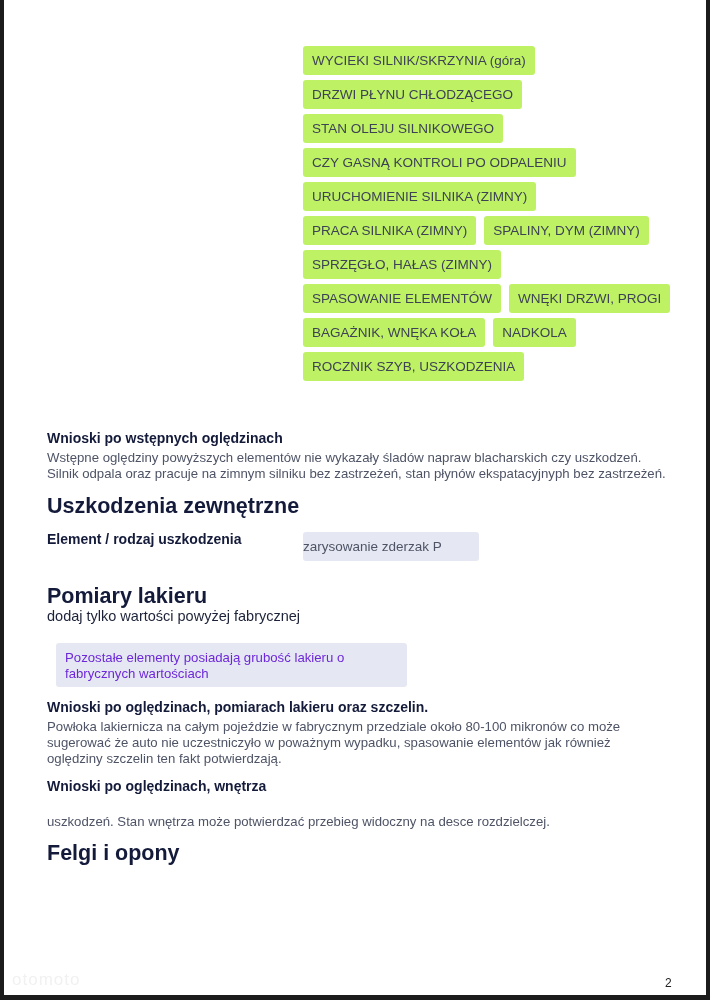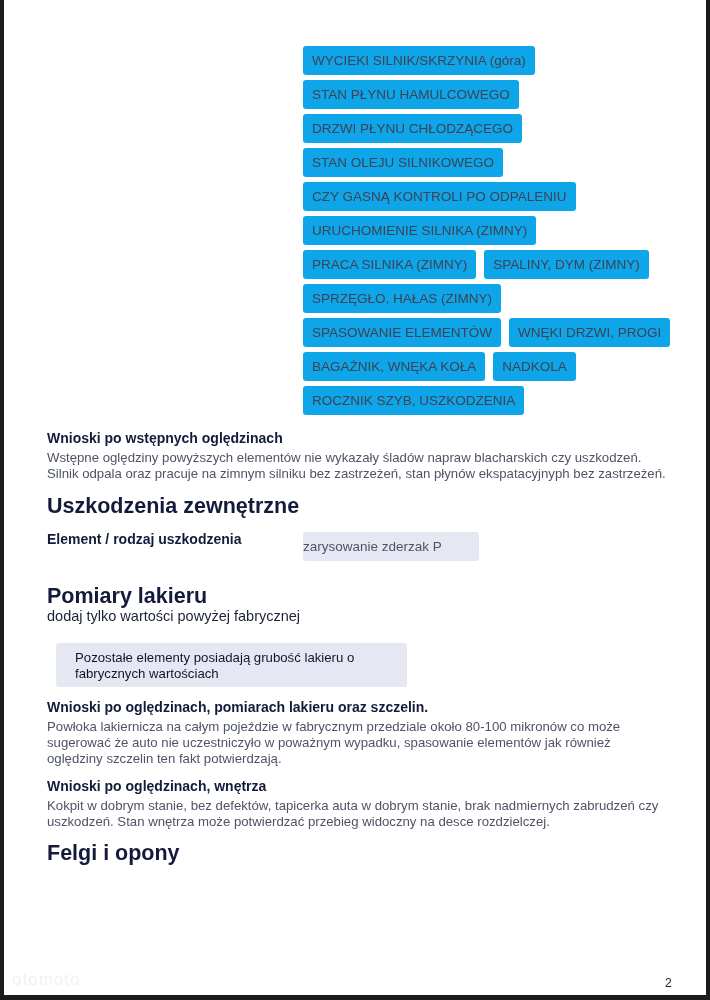--- a/index.html
+++ b/index.html
@@ -8,52 +8,49 @@
       background: #1c1c1c;
       font-family: "Liberation Sans", sans-serif;
     }
     .page {
       position: absolute; left: 4px; top: 0; width: 702px; height: 995px;
       background: #ffffff;
     }
     .chips { position: absolute; left: 299px; top: 46px; width: 400px; }
     .chip-row { display: flex; gap: 8px; margin-bottom: 5px; }
     .chip {
-      background: #0ea5e9; color: #3d4354; font-size: 13.5px;
+      background: #bef264; color: #3d4354; font-size: 13.5px;
       padding: 0 9px; height: 29px; line-height: 29px; border-radius: 3px;
       white-space: nowrap; cursor: pointer;
     }
     .h-small { position: absolute; left: 43px; font-size: 14px; font-weight: bold; color: #141b3a; margin: 0; }
     .para { position: absolute; left: 43px; font-size: 13.2px; line-height: 16px; color: #4e5466; margin: 0; }
     .h-large { position: absolute; left: 43px; font-size: 21.5px; font-weight: bold; color: #141b3a; margin: 0; }
     .sub { position: absolute; left: 43px; font-size: 14.5px; color: #1c2238; margin: 0; text-align: center; }
     .damage-value {
       position: absolute; left: 299px; top: 532px; width: 176px; height: 29px;
       background: #e5e8f2; color: #4e5466; font-size: 13.5px; line-height: 29px;
       border-radius: 3px;
     }
     .paint-note {
       position: absolute; left: 52px; top: 643px; width: 335px; height: 44px;
-      background: #e5e8f2; color: #0f172a; font-size: 13.2px; line-height: 16px;
-      padding: 7px 8px 0 19px; border-radius: 3px; box-sizing: border-box; width: 351px;
+      background: #e5e8f2; color: #6d28d9; font-size: 13.2px; line-height: 16px;
+      padding: 7px 8px 0 9px; border-radius: 3px; box-sizing: border-box; width: 351px;
     }
     .page-number { position: absolute; left: 661px; top: 976px; font-size: 12px; color: #222; }
     .watermark { position: absolute; left: 8px; top: 970px; font-size: 17px; color: #f1f1f1; letter-spacing: 1px; }
   </style>
 </head>
 <body>
 
 <div class="page">
 
   <div class="chips" id="chips">
       <div class="chip-row">
         <div class="chip">WYCIEKI SILNIK/SKRZYNIA (góra)</div>
-      </div>
-      <div class="chip-row">
-        <div class="chip">STAN PŁYNU HAMULCOWEGO</div>
       </div>
       <div class="chip-row">
         <div class="chip">DRZWI PŁYNU CHŁODZĄCEGO</div>
       </div>
       <div class="chip-row">
         <div class="chip">STAN OLEJU SILNIKOWEGO</div>
       </div>
       <div class="chip-row">
         <div class="chip">CZY GASNĄ KONTROLI PO ODPALENIU</div>
       </div>
@@ -99,21 +96,21 @@
 
   <h3 class="h-small" style="top:699px">Wnioski po oględzinach, pomiarach lakieru oraz szczelin.</h3>
   <p class="para" style="top:719px">
     <span>Powłoka lakiernicza na całym pojeździe w fabrycznym przedziale około 80-100 mikronów co może</span><br>
     <span>sugerować że auto nie uczestniczyło w poważnym wypadku, spasowanie elementów jak również</span><br>
     <span>oględziny szczelin ten fakt potwierdzają.</span>
   </p>
 
   <h3 class="h-small" style="top:778px">Wnioski po oględzinach, wnętrza</h3>
   <p class="para" style="top:798px">
-    <span>Kokpit w dobrym stanie, bez defektów, tapicerka auta w dobrym stanie, brak nadmiernych zabrudzeń czy</span><br>
+    <br>
     <span>uszkodzeń. Stan wnętrza może potwierdzać przebieg widoczny na desce rozdzielczej.</span>
   </p>
 
   <h2 class="h-large" style="top:841px">Felgi i opony</h2>
 
   <div class="watermark">otomoto</div>
   <div class="page-number">2</div>
 </div>
 
 </body></html>

